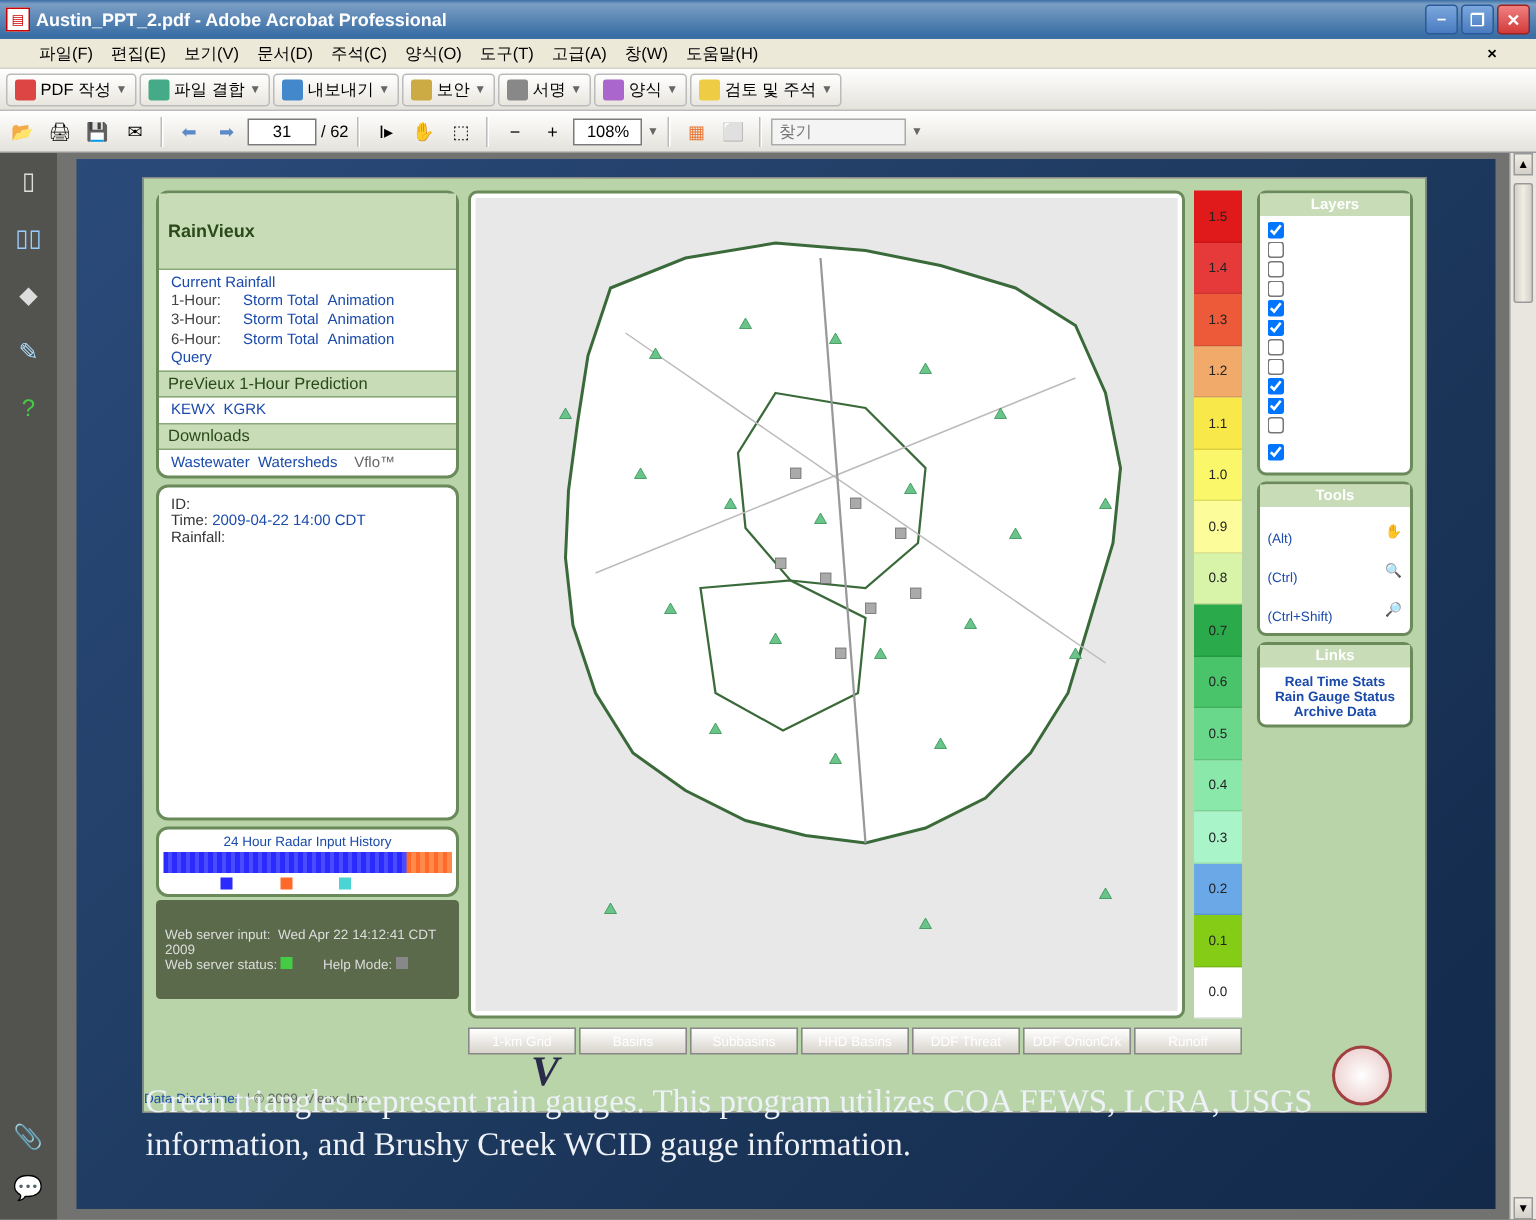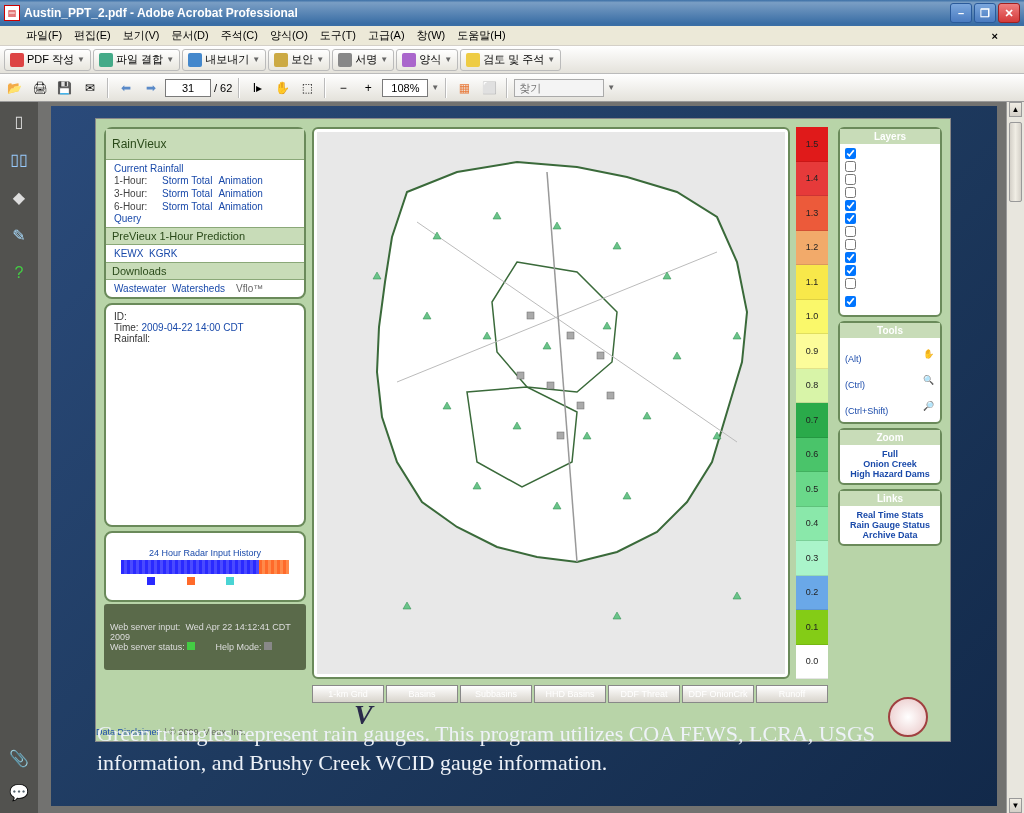--- a/index.html
+++ b/index.html
@@ -44,31 +44,31 @@
 .scroll-thumb { position:absolute; right:2px; top:20px; width:13px; height:80px; background:linear-gradient(90deg,#d4d0c8,#f0ede4,#d4d0c8); border:1px solid #999; border-radius:2px; z-index:2;}
 .scroll-arr { position:absolute; right:2px; width:13px; height:15px; background:linear-gradient(#f0ede4,#d4d0c8); border:1px solid #999; display:flex; align-items:center; justify-content:center; font-size:8px; z-index:2;}
 
 
 .slide { width: 946px; height: 700px; margin: 0 auto; background: linear-gradient(135deg, #2a4a7a, #1e3a5f, #12294a); position: relative; color: white; }
 .app-panel { position: absolute; top: 12px; left: 44px; width: 856px; height: 624px; background: #b8d4a8; border: 1px solid #888; }
 
 
 .left-panel { position: absolute; top: 8px; left: 8px; width: 202px; }
 .lp-box { background: #fff; border: 2px solid #6a8a5a; border-radius: 8px; margin-bottom: 4px; }
-.lp-head { background: #c8dcb8; font-weight: normal; font-size: 12px; padding: 8px 6px; color: #2a4a1a; border-bottom: 1px solid #8aa878; }
+.lp-head { background: #c8dcb8; font-weight: bold; font-size: 12px; padding: 18px 6px; color: #2a4a1a; border-bottom: 1px solid #8aa878; }
 .lp-body { padding: 3px 8px; font-size: 10px; }
 .lp-row { display: flex; gap: 6px; padding: 1px 0; }
 .lp-label { color: #444; width: 42px; }
 .lp-link { color: #1a4aaa; cursor: pointer; }
 .lp-head2 { background: #c8dcb8; font-size: 11px; padding: 2px 6px; color: #2a4a1a; border-top: 1px solid #8aa878; border-bottom: 1px solid #8aa878; }
 
 .info-box { background: #fff; border: 2px solid #6a8a5a; border-radius: 8px; height: 224px; padding: 6px 8px; font-size: 10px; color: #333; }
 .info-box .val { color: #1a4aaa; }
 
-.radar-hist { background: #fff; border: 2px solid #6a8a5a; border-radius: 8px; margin-top: 4px; padding: 15px; }
+.radar-hist { background: #fff; border: 2px solid #6a8a5a; border-radius: 8px; margin-top: 4px; padding: 3px; }
 .radar-title { text-align: center; font-size: 9px; color: #1a4aaa; }
 .radar-bar { height: 14px; background: repeating-linear-gradient(90deg,#2a2aff 0 3px,#4a4aff 3px 6px); margin: 2px 0; position: relative; }
 .radar-bar::after { content:""; position:absolute; right:0; top:0; bottom:0; width:30px; background:repeating-linear-gradient(90deg,#ff6a2a 0 3px,#ff8a4a 3px 6px);}
 .radar-leg { font-size: 8px; display: flex; gap: 4px; align-items: center; justify-content: center; }
 .leg-box { width: 8px; height: 8px; display: inline-block; }
 
 .server-bar { background: #5a6a4a; color: #ddd; font-size: 9px; padding: 18px 6px; margin-top: 2px; border-radius: 3px; }
 
 
 .map-container { position: absolute; top: 8px; left: 216px; width: 478px; height: 552px; background: #fff; border: 2px solid #6a8a5a; border-radius: 6px; padding: 3px; }
@@ -405,28 +405,20 @@
                   <div><span class="tname">Zoom In</span><br><span class="tkey">(Ctrl)</span></div>
                   <span>🔍</span>
                 </div>
               <div class="tool-row">
                   <div><span class="tname">Zoom Out</span><br><span class="tkey">(Ctrl+Shift)</span></div>
                   <span>🔎</span>
                 </div>
             </div>
           </div>
           <div class="rp-box">
-            <div class="rp-head">Zoom</div>
-            <div class="rp-links">
-              <a>Full</a>
-              <a>Onion Creek</a>
-              <a>High Hazard Dams</a>
-            </div>
-          </div>
-          <div class="rp-box">
             <div class="rp-head">Links</div>
             <div class="rp-links">
               <a>Real Time Stats</a>
               <a>Rain Gauge Status</a>
               <a>Archive Data</a>
             </div>
           </div>
         </div>
 
         <div class="map-btns" id="map-btns">

